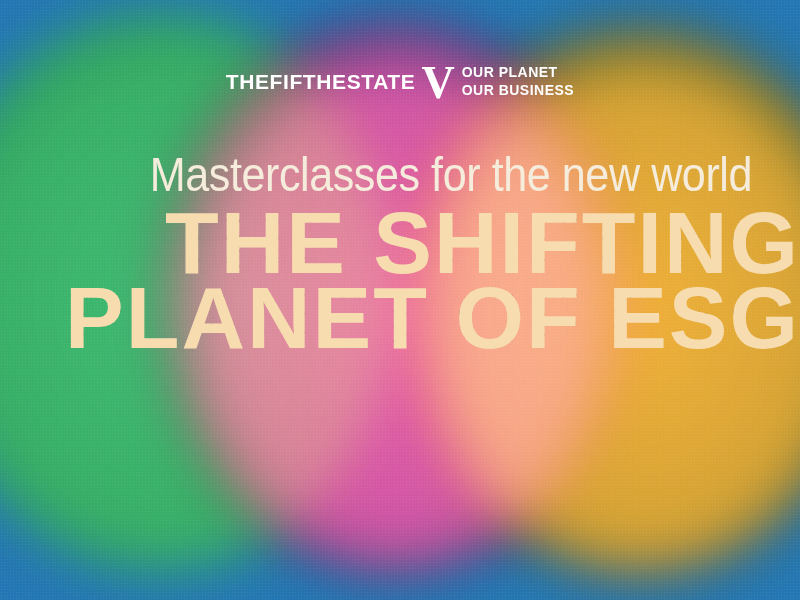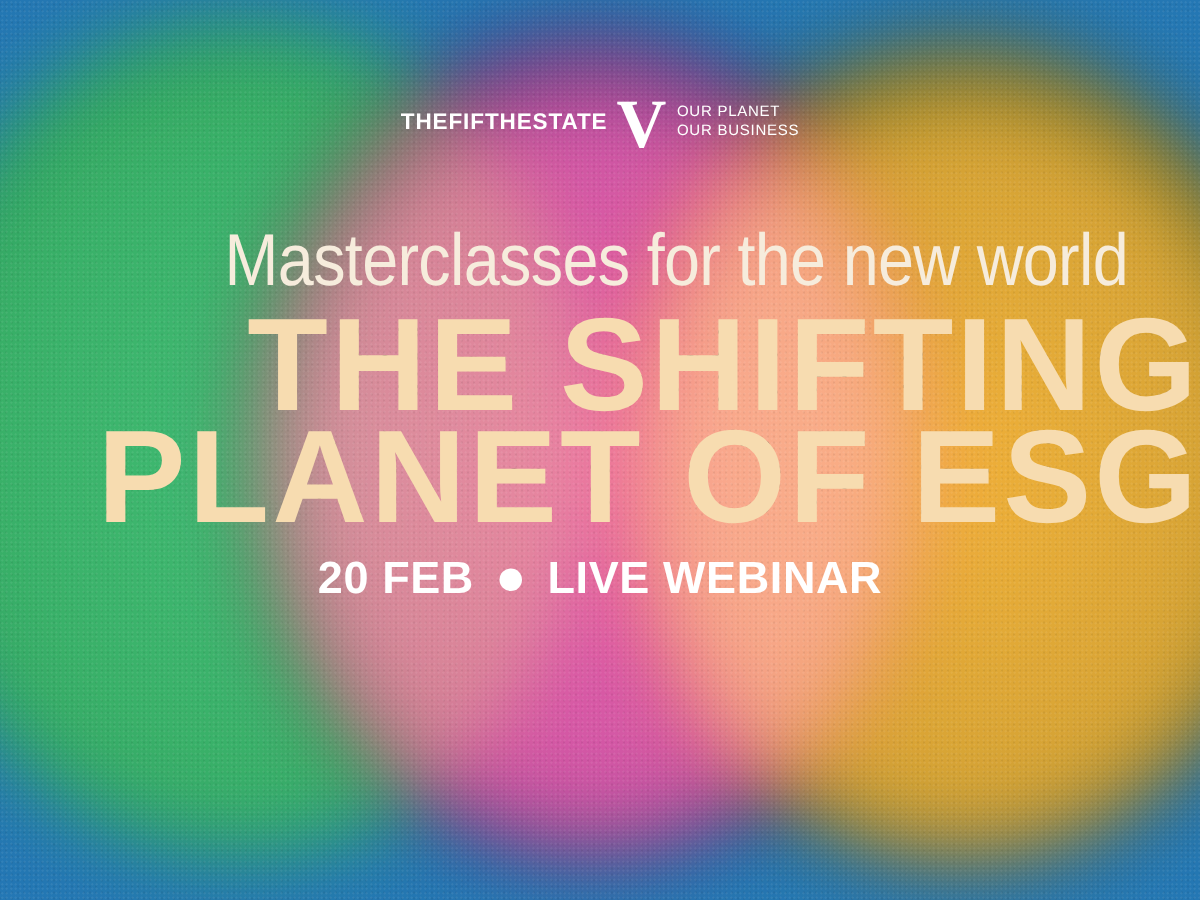--- a/index.html
+++ b/index.html
@@ -101,39 +101,39 @@
     width: 100%;
     display: flex;
     align-items: center;
     justify-content: center;
     gap: 4px;
     z-index: 5;
   }
   .logo-word {
     color: #ffffff;
     font-weight: bold;
-    font-size: 15px;
+    font-size: 21px;
     letter-spacing: .6px;
     line-height: 1;
     font-family: "Liberation Sans", sans-serif;
   }
   .logo-v {
     color: #ffffff;
     font-family: "Liberation Serif", serif;
     font-weight: bold;
     font-size: 46px;
     line-height: .82;
     margin: 0 3px 0 2px;
     position: relative;
     top: 1px;
   }
   .logo-tag {
     color: #ffffff;
-    font-weight: normal;
-    font-size: 10px;
+    font-weight: bold;
+    font-size: 14px;
     letter-spacing: .5px;
     line-height: 1.25;
     text-transform: uppercase;
   }
 
   
   .headline-block {
     position: absolute;
     top: 150px;
     left: 0;
@@ -222,19 +222,14 @@
       <span>OUR BUSINESS</span>
     </span>
   </div>
 
   <div class="headline-block">
     <div class="kicker">Masterclasses for the new world</div>
     <div class="display-line line-1">THE SHIFTING</div>
     <div class="display-line line-2">PLANET OF ESG</div>
   </div>
 
-  <div class="meta-row">
-    <span>20 FEB</span>
-    <span class="meta-dot"></span>
-    <span>LIVE WEBINAR</span>
-  </div>
 
 </div>
 
 </body></html>

